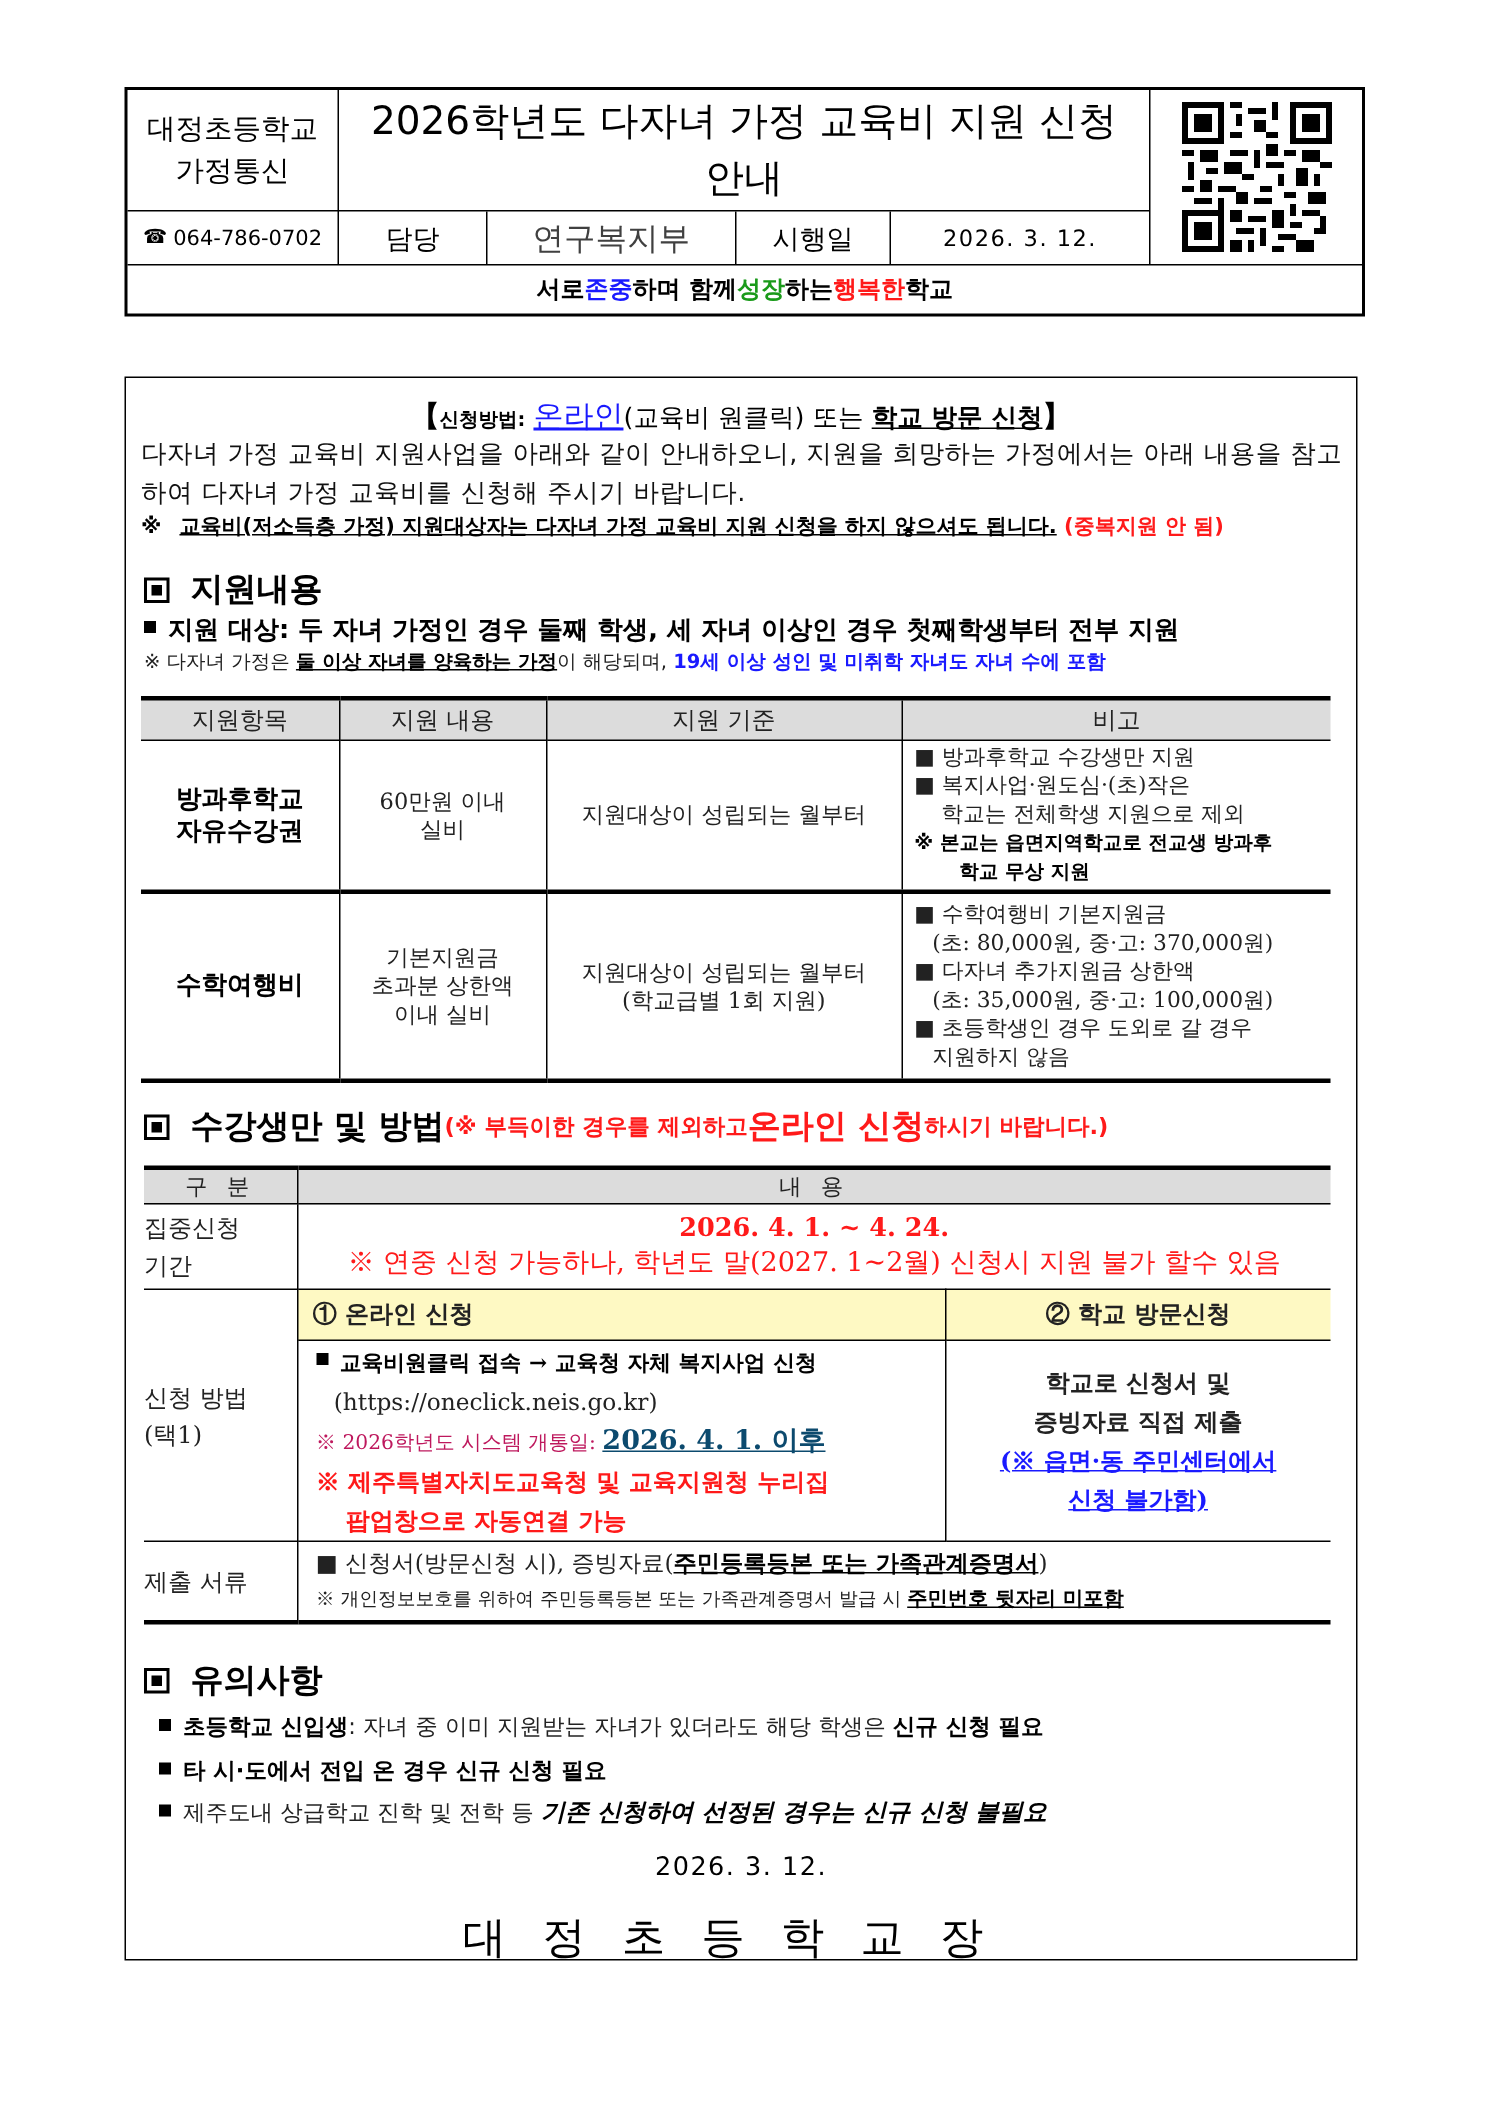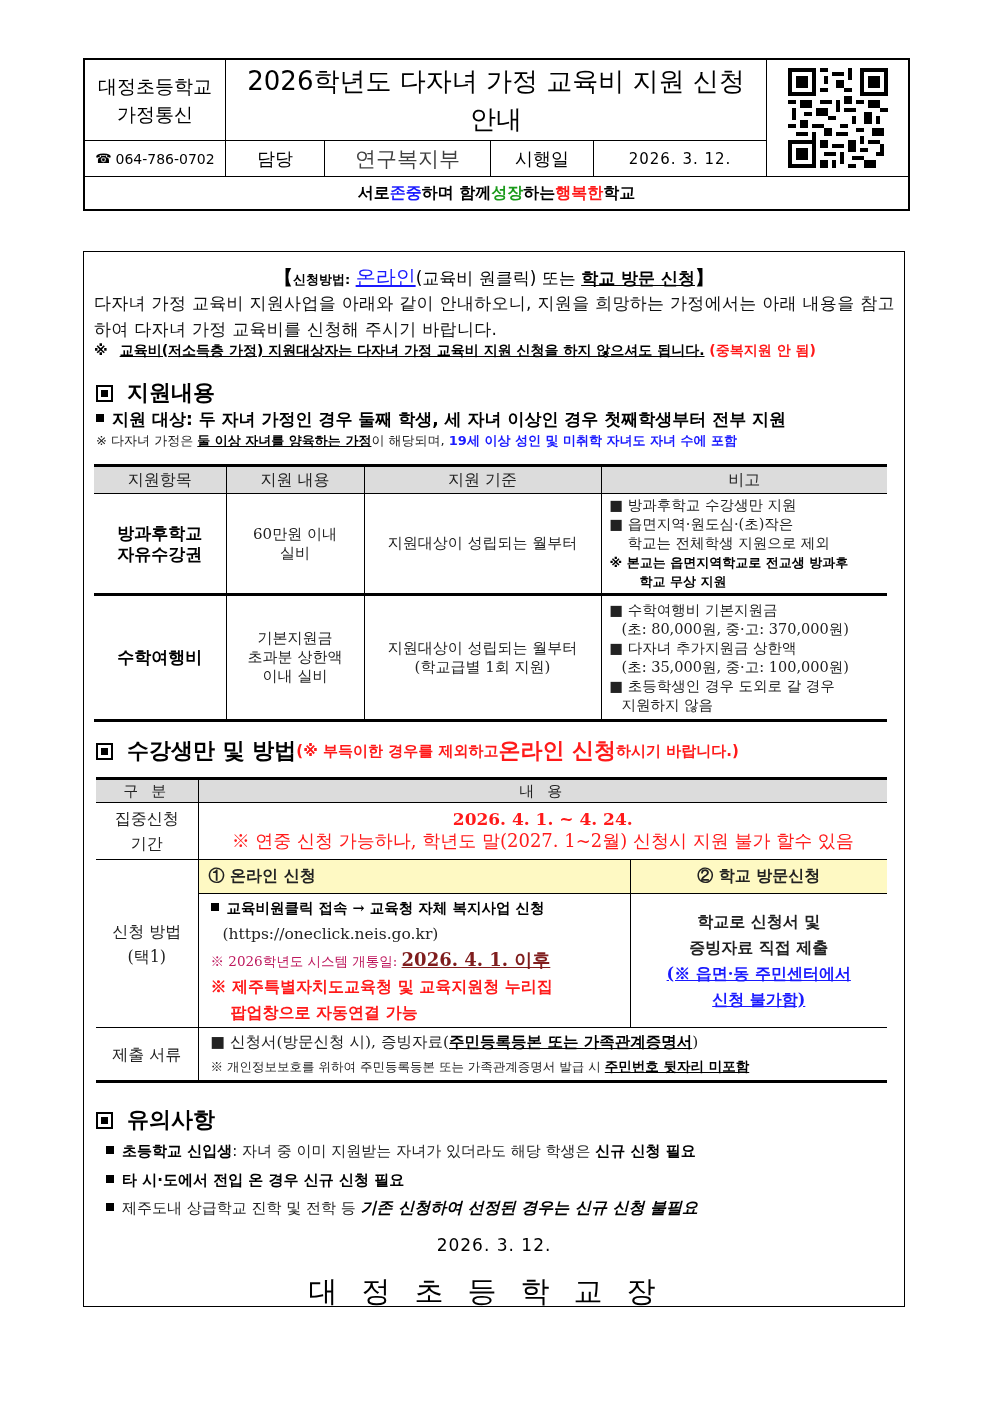--- a/index.html
+++ b/index.html
@@ -64,30 +64,30 @@
 
   
   .sec2-title .red { color: #ff1a1a; font-size: 15px; }
   .sec2-title .red-big { color: #ff1a1a; font-size: 22px; }
 
   .t2 { left: 12px; top: 525px; width: 791px; font-family: "DejaVu Serif", serif; }
   .t2 td { border: 1px solid #000; vertical-align: middle; color: #222; }
   .t2 td:first-child { border-left: none; }
   .t2 td:last-child { border-right: none; }
   .t2 tr.hdr2 td { background: #dcdcdc; height: 24px; text-align: center; font-size: 15px; border-top: 3px solid #000; letter-spacing: 4px; }
-  .t2 .c1 { width: 102px; text-align: center; font-size: 16px; line-height: 25px; }
+  .t2 .c1 { width: 102px; font-size: 16px; line-height: 25px; }
   .t2 .period-main { color: #ff1a1a; font-weight: bold; font-size: 17px; text-align: center; }
   .t2 .period-sub { color: #ff1a1a; font-size: 18px; text-align: center; }
   .t2 .sub-hd { background: #fef9c3; font-weight: bold; font-size: 16px; height: 34px; padding-left: 10px; }
   .t2 .sub-hd.ctr { text-align: center; padding-left: 0; }
   .t2 .online-body { padding-left: 12px; font-size: 15.5px; line-height: 26px; }
   .t2 .online-body .b { font-weight: bold; font-size: 14.5px; color: #000; }
   .t2 .online-body .red { color: #be185d; font-size: 13.5px; }
   .t2 .online-body .red-b { color: #ff1a1a; font-weight: bold; font-size: 16px; }
-  .t2 .online-body .red-big { color: #7f1d1d; font-weight: bold; font-size: 18px; text-decoration: underline; text-align: center; }
+  .t2 .online-body .red-big { color: #0c4a6e; font-weight: bold; font-size: 18px; text-decoration: underline; text-align: center; }
   .t2 .visit-body { text-align: center; font-weight: bold; font-size: 16px; line-height: 26px; color: #222; }
   .t2 .visit-body .blue { color: #1a1aff; text-decoration: underline; }
   .t2 .docs { padding-left: 12px; font-size: 15.5px; line-height: 24px; }
   .t2 .docs .ub { text-decoration: underline; font-weight: bold; color: #000; }
   .t2 .docs .small { font-size: 12.5px; }
   .t2 tr.last td { border-bottom: 3px solid #000; }
 
   
   .caut { left: 22px; font-size: 15px; color: #222; }
   .caut .b { font-weight: bold; color: #000; }
@@ -242,21 +242,21 @@
       <th>비고</th>
     </tr>
     <tr class="r1">
       <td class="item"><span style="white-space:pre-line">방과후학교
 자유수강권</span></td>
       <td><span style="white-space:pre-line">60만원 이내
 실비</span></td>
       <td>지원대상이 성립되는 월부터</td>
       <td class="note">
         <span style="display:block">■  방과후학교 수강생만 지원</span>
-        <span style="display:block">■ 읍면지역·원도심·(초)작은</span>
+        <span style="display:block">■ 복지사업·원도심·(초)작은</span>
         <span class="ind">학교는 전체학생 지원으로 제외</span>
         <span class="bold" style="display:block">※  본교는 읍면지역학교로 전교생 방과후</span>
         <span class="bold ind" style="display:block;padding-left:30px;">학교 무상 지원</span>
       </td>
     </tr>
     <tr class="r2">
       <td class="item">수학여행비</td>
       <td><span style="white-space:pre-line">기본지원금
 초과분 상한액
 이내 실비</span></td>

